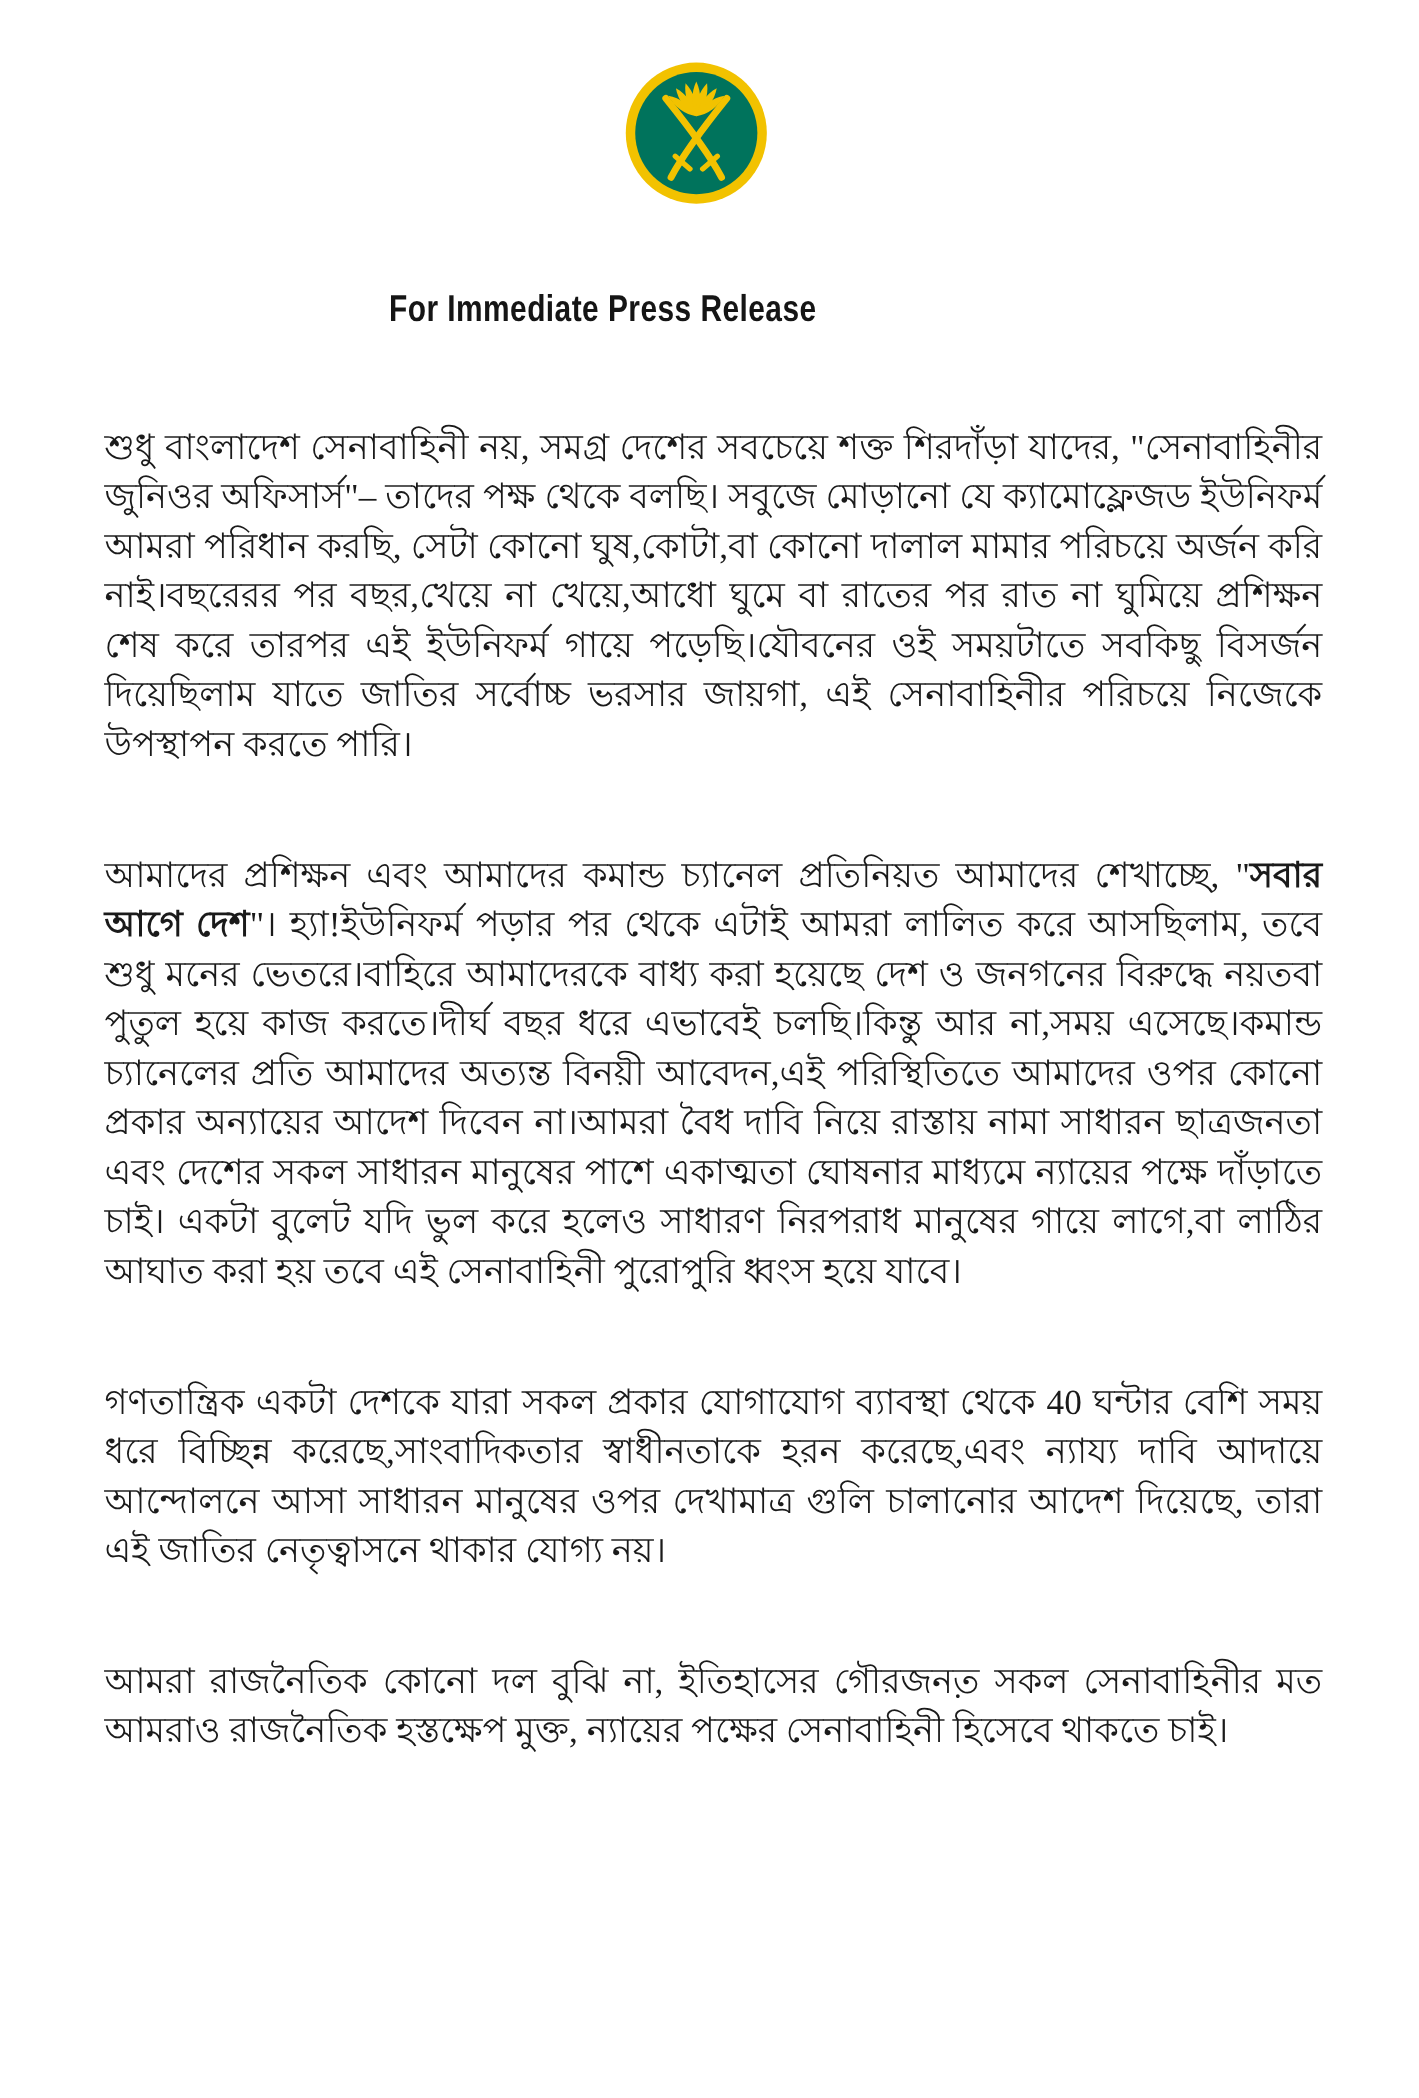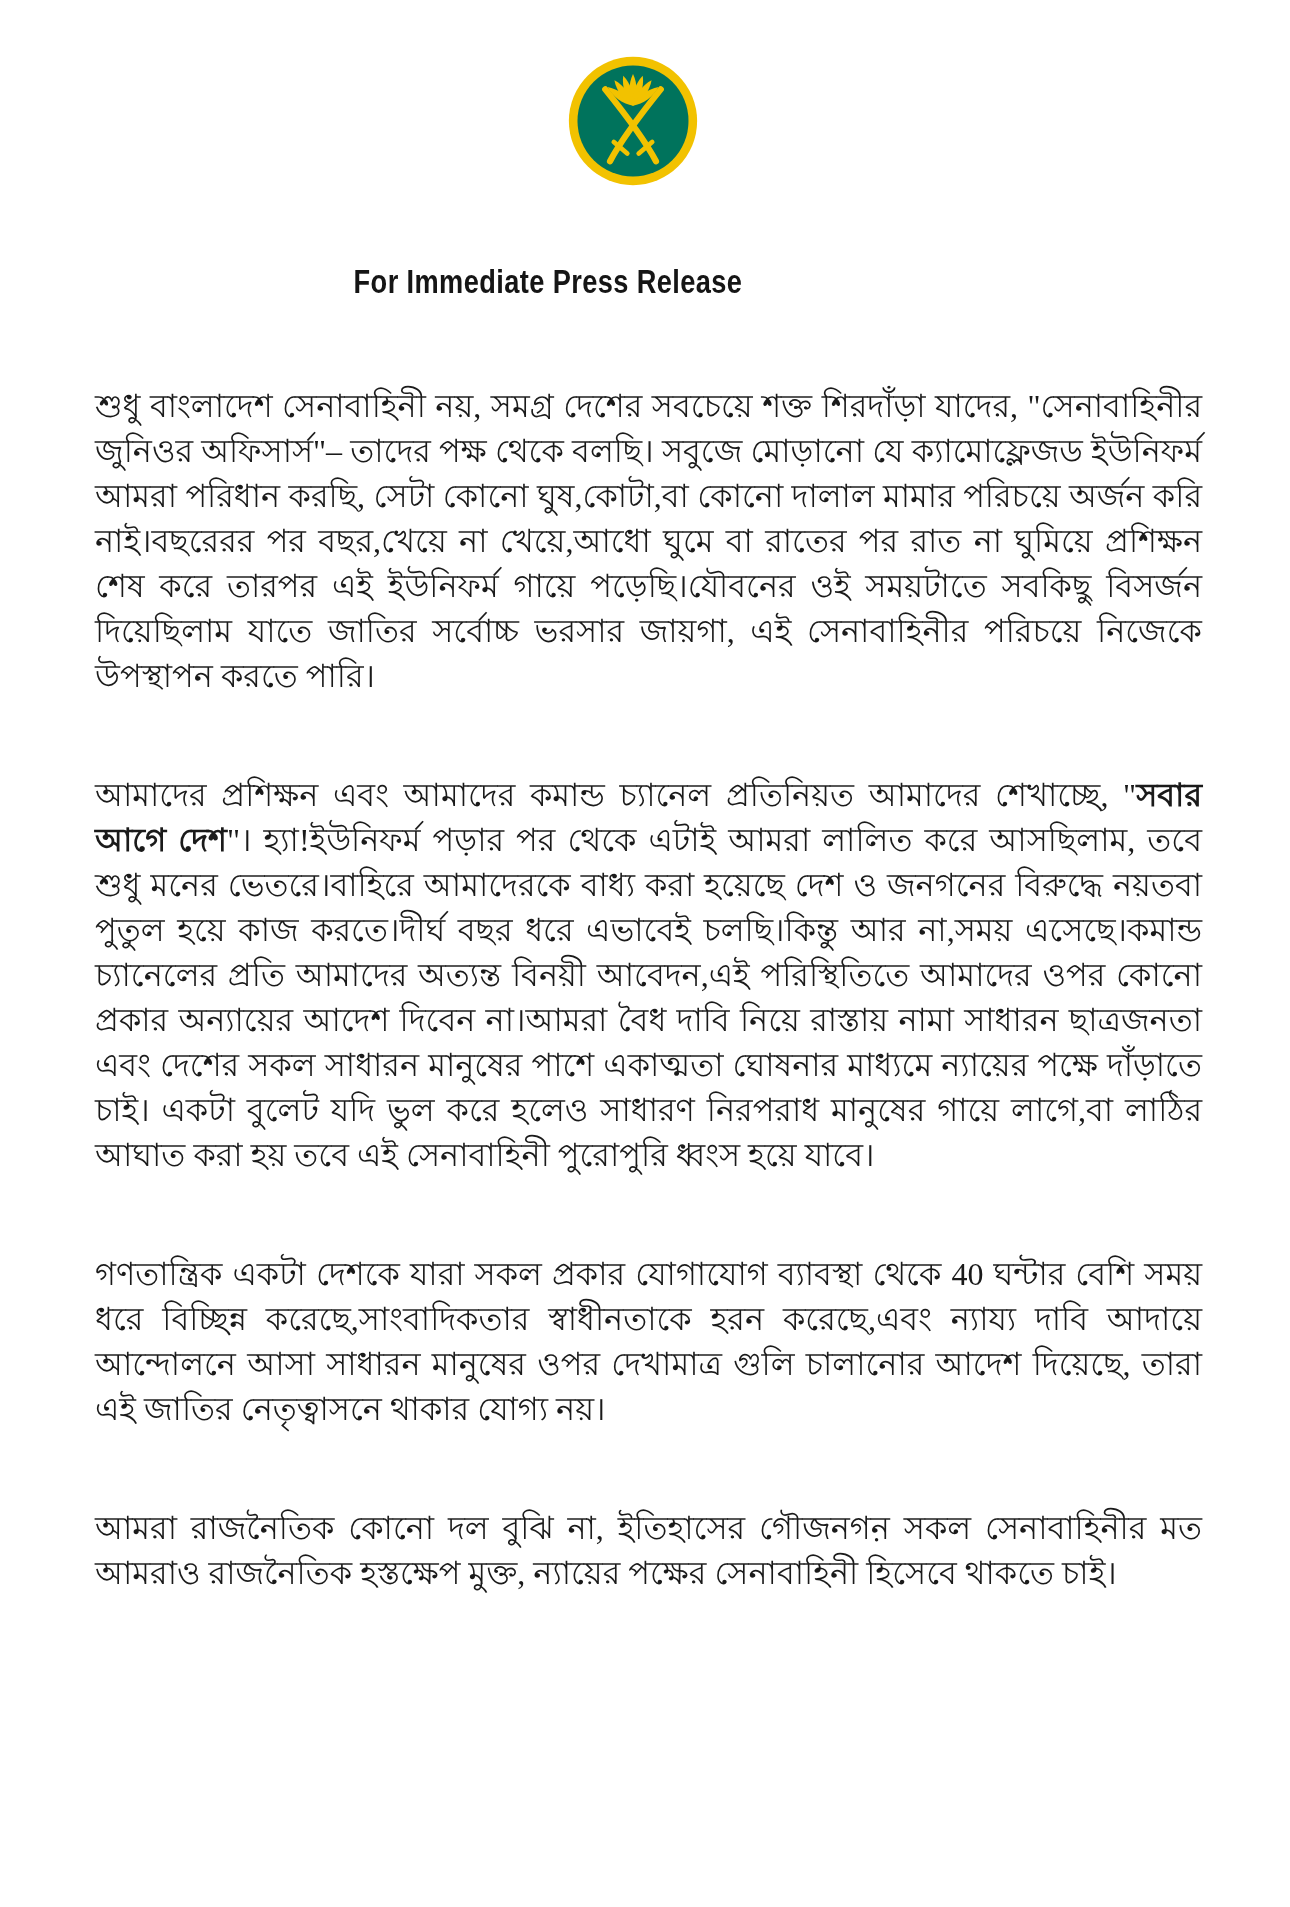--- a/index.html
+++ b/index.html
@@ -86,16 +86,16 @@
   </div>
 
   <h1 class="press-title">
     <span class="squeeze">For Immediate Press Release</span>
   </h1>
 
   <div class="doc-body">
     <p>শুধু বাংলাদেশ সেনাবাহিনী নয়, সমগ্র দেশের সবচেয়ে শক্ত শিরদাঁড়া যাদের, "সেনাবাহিনীর জুনিওর অফিসার্স"– তাদের পক্ষ থেকে বলছি।  সবুজে মোড়ানো যে ক্যামোফ্লেজড ইউনিফর্ম আমরা পরিধান করছি, সেটা কোনো ঘুষ,কোটা,বা কোনো দালাল মামার পরিচয়ে অর্জন করি নাই।বছরেরর পর বছর,খেয়ে না খেয়ে,আধো ঘুমে বা রাতের পর রাত না ঘুমিয়ে প্রশিক্ষন শেষ করে তারপর এই ইউনিফর্ম গায়ে পড়েছি।যৌবনের ওই সময়টাতে সবকিছু বিসর্জন দিয়েছিলাম যাতে জাতির সর্বোচ্চ ভরসার জায়গা, এই সেনাবাহিনীর পরিচয়ে নিজেকে উপস্থাপন করতে পারি।</p>
     <p><span>আমাদের প্রশিক্ষন এবং আমাদের কমান্ড চ্যানেল প্রতিনিয়ত আমাদের শেখাচ্ছে, "</span><strong>সবার আগে দেশ</strong><span>"। হ্যা!ইউনিফর্ম পড়ার পর থেকে এটাই আমরা লালিত করে আসছিলাম, তবে শুধু মনের ভেতরে।বাহিরে আমাদেরকে বাধ্য করা হয়েছে দেশ ও জনগনের বিরুদ্ধে নয়তবা পুতুল হয়ে কাজ করতে।দীর্ঘ বছর ধরে এভাবেই চলছি।কিন্তু আর না,সময় এসেছে।কমান্ড চ্যানেলের প্রতি আমাদের অত্যন্ত বিনয়ী আবেদন,এই পরিস্থিতিতে আমাদের ওপর কোনো প্রকার অন্যায়ের আদেশ দিবেন না।আমরা বৈধ দাবি নিয়ে রাস্তায় নামা সাধারন ছাত্রজনতা এবং দেশের সকল সাধারন মানুষের পাশে একাত্মতা ঘোষনার মাধ্যমে ন্যায়ের পক্ষে দাঁড়াতে চাই। একটা বুলেট যদি ভুল করে হলেও সাধারণ নিরপরাধ মানুষের গায়ে লাগে,বা লাঠির আঘাত করা হয় তবে এই সেনাবাহিনী পুরোপুরি ধ্বংস হয়ে যাবে।</span></p>
     <p>গণতান্ত্রিক একটা দেশকে যারা সকল প্রকার যোগাযোগ ব্যাবস্থা থেকে 40 ঘন্টার বেশি সময় ধরে বিচ্ছিন্ন করেছে,সাংবাদিকতার স্বাধীনতাকে হরন করেছে,এবং ন্যায্য দাবি আদায়ে আন্দোলনে আসা সাধারন মানুষের ওপর দেখামাত্র গুলি চালানোর আদেশ দিয়েছে, তারা এই জাতির নেতৃত্বাসনে থাকার যোগ্য নয়।</p>
-    <p>আমরা রাজনৈতিক কোনো দল বুঝি না, ইতিহাসের গৌজনগন় সকল সেনাবাহিনীর মত আমরাও রাজনৈতিক হস্তক্ষেপ মুক্ত, ন্যায়ের পক্ষের সেনাবাহিনী হিসেবে থাকতে চাই।</p>
+    <p>আমরা রাজনৈতিক কোনো দল বুঝি না, ইতিহাসের গৌরজনত় সকল সেনাবাহিনীর মত আমরাও রাজনৈতিক হস্তক্ষেপ মুক্ত, ন্যায়ের পক্ষের সেনাবাহিনী হিসেবে থাকতে চাই।</p>
   </div>
 
 </div>
 
 </body></html>

